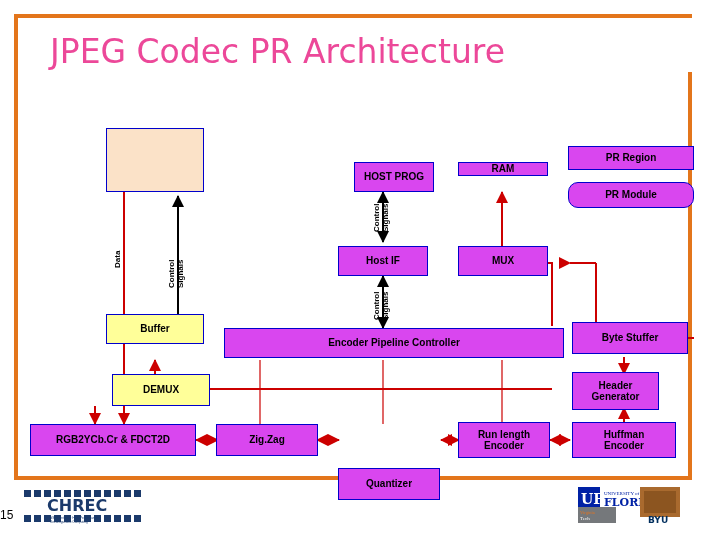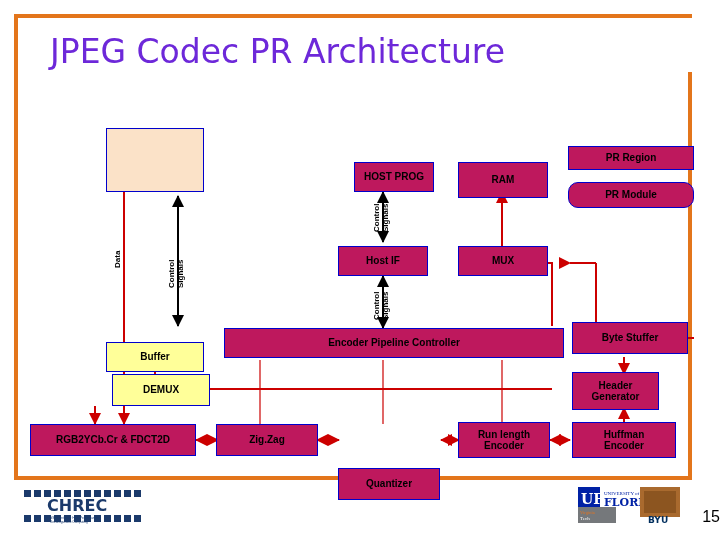--- a/index.html
+++ b/index.html
@@ -26,38 +26,38 @@
     background:#E3751B;
   }
   .frame-right {
     position:absolute; left:688px; top:72px; width:4px; height:408px;
     background:#E3751B;
   }
 
   
   .title {
     position:absolute; left:50px; top:32px;
-    font-size:33px; color:#6d28d9; letter-spacing:0px;
+    font-size:33px; color:#ec4899; letter-spacing:0px;
     font-family:"DejaVu Sans", sans-serif;
     white-space:nowrap;
   }
 
   
   .box {
     position:absolute;
     box-sizing:border-box;
     display:flex; align-items:center; justify-content:center;
     text-align:center;
     font-size:10px;
     font-weight:bold;
     color:#000000;
     line-height:1.15;
   }
   .box.blue {
-    background:#be185d;
+    background:#d946ef;
     border:1.5px solid #0000CC;
   }
   .box.peach {
     background:#FBE2C8;
     border:1.5px solid #0000CC;
   }
   .box.yellow {
     background:#FFFF99;
     border:1.5px solid #0000CC;
   }
@@ -75,21 +75,21 @@
     transform: rotate(-90deg);
     line-height:1.1;
     text-align:center;
   }
 
   svg.arrows { position:absolute; left:0; top:0; width:720px; height:540px; pointer-events:none; }
 
   
   .pagenum {
     position:absolute; left:0; top:508px; width:720px;
-    text-align:right; font-size:16px; color:#000;
+    text-align:left; font-size:12px; color:#000;
   }
 
   
   .chrec {
     position:absolute; left:22px; top:486px; width:150px; height:40px;
   }
   .uf {
     position:absolute; left:578px; top:487px; width:100px; height:38px;
   }
   .byu {
@@ -168,31 +168,31 @@
     <path d="M383,360 L383,424" stroke="#CC0000" stroke-width="1.2" fill="none"></path>
     <path d="M502,360 L502,424" stroke="#CC0000" stroke-width="1.2" fill="none"></path>
   </svg>
 
   <div class="label" style="left:122px; top:134px;">HOST DATA</div>
 
   <div class="box peach" style="left:106px; top:128px; width:98px; height:64px;"></div>
 
   <div class="box blue" style="left:354px; top:162px; width:80px; height:30px;">HOST PROG</div>
 
-  <div class="box blue" style="left:458px; top:162px; width:90px; height:36px;">RAM</div>
+  <div class="box blue" style="left:458px; top:162px; width:90px; height:14px;">RAM</div>
 
   <div class="box blue" style="left:568px; top:146px; width:126px; height:24px;">PR Region</div>
 
   <div class="box blue" style="left:568px; top:182px; width:126px; height:26px;border-radius:10px;">PR Module</div>
 
   <div class="box blue" style="left:338px; top:246px; width:90px; height:30px;">Host IF</div>
 
   <div class="box blue" style="left:458px; top:246px; width:90px; height:30px;">MUX</div>
 
-  <div class="box yellow" style="left:106px; top:342px; width:98px; height:30px;">Buffer</div>
+  <div class="box yellow" style="left:106px; top:314px; width:98px; height:30px;">Buffer</div>
 
   <div class="box blue" style="left:224px; top:328px; width:340px; height:30px;">Encoder Pipeline Controller</div>
 
   <div class="box blue" style="left:572px; top:322px; width:116px; height:32px;">Byte Stuffer</div>
 
   <div class="box yellow" style="left:112px; top:374px; width:98px; height:32px;">DEMUX</div>
 
   <div class="box blue" style="left:572px; top:372px; width:87px; height:38px;">
     <span style="white-space:pre-line;">Header
 Generator</span>

